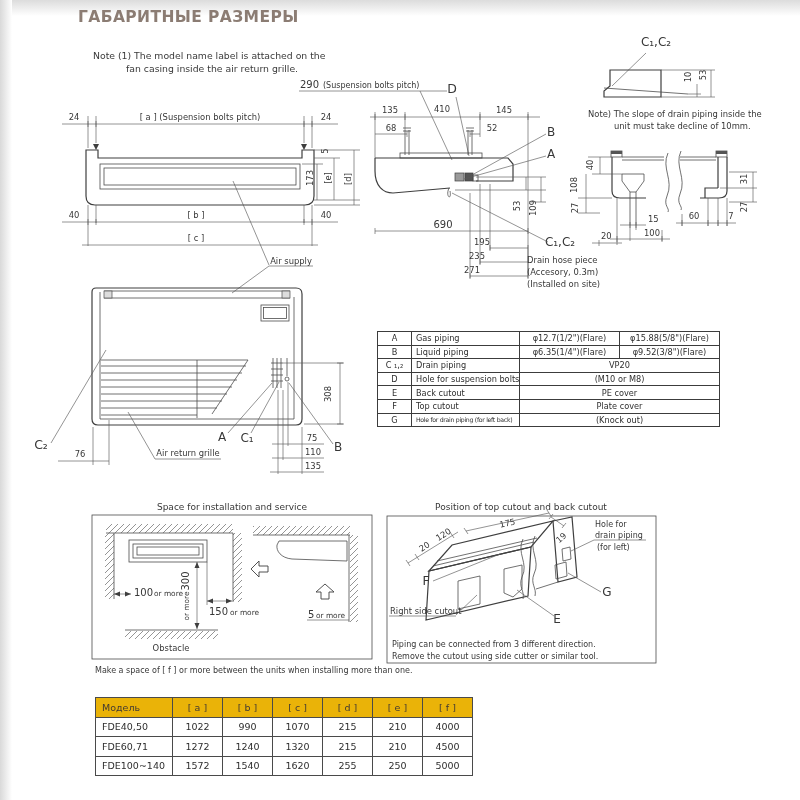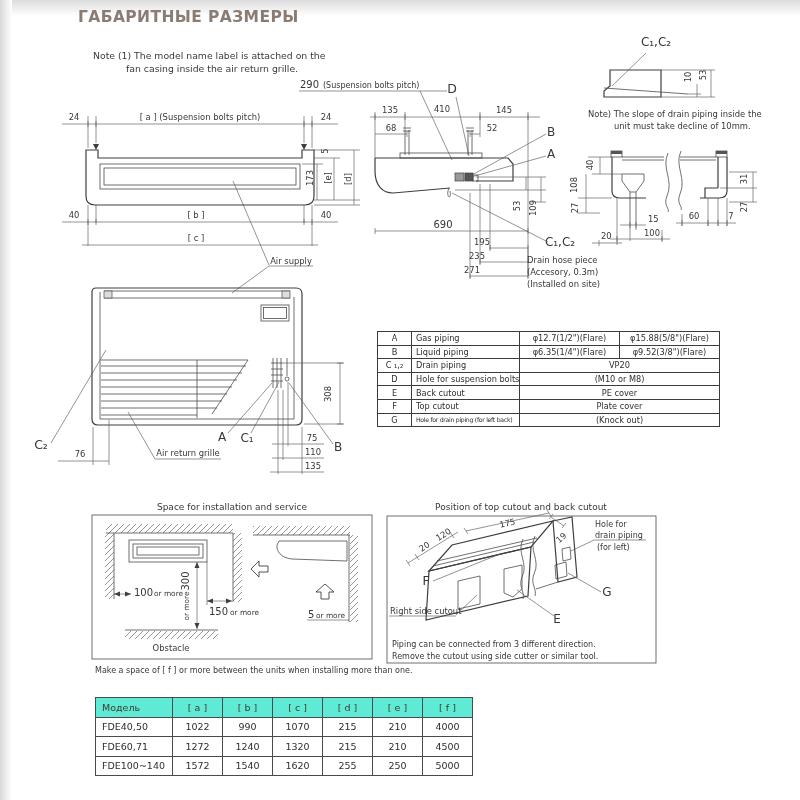--- a/index.html
+++ b/index.html
@@ -19,21 +19,21 @@
   text{fill:#373737;font-size:8.4px;}
   .mid{text-anchor:middle;}
   .t10{font-size:10px;}.t12{font-size:12px;}.t13{font-size:12.5px;}
   .t9{font-size:9px;}.t8{font-size:8px;}.t75{font-size:7.4px;}
   #symbol-table{position:absolute;left:377px;top:331px;width:342px;border-collapse:collapse;table-layout:fixed;font-size:8.2px;color:#2e2e2e;}
   #symbol-table td{border:1px solid #3c3c3c;height:12.6px;padding:0 2px;text-align:center;overflow:hidden;white-space:nowrap;}
   #symbol-table td.cleft{text-align:left;padding-left:4px;}
   .t60{font-size:6.2px;letter-spacing:-.3px;}
   #model-table{position:absolute;left:95px;top:697px;width:377px;border-collapse:collapse;table-layout:fixed;font-size:9.5px;color:#2e2e2e;}
   #model-table td{border:1px solid #4a4a4a;height:18.5px;padding:0 2px;text-align:center;overflow:hidden;white-space:nowrap;}
-  #model-table tr.hd td{background:#5eead4;color:#423a33;}
+  #model-table tr.hd td{background:#eab308;color:#423a33;}
   #model-table td.mleft{text-align:left;padding-left:6px;}
 </style>
 </head>
 <body>
 
 <div id="top-shade"></div>
 <div id="left-shade"></div>
 <div id="page-title">ГАБАРИТНЫЕ РАЗМЕРЫ</div>
 <div id="note1" class="note">Note (1) The model name label is attached on the</div>
 <div id="note2" class="note">fan casing inside the air return grille.</div>

